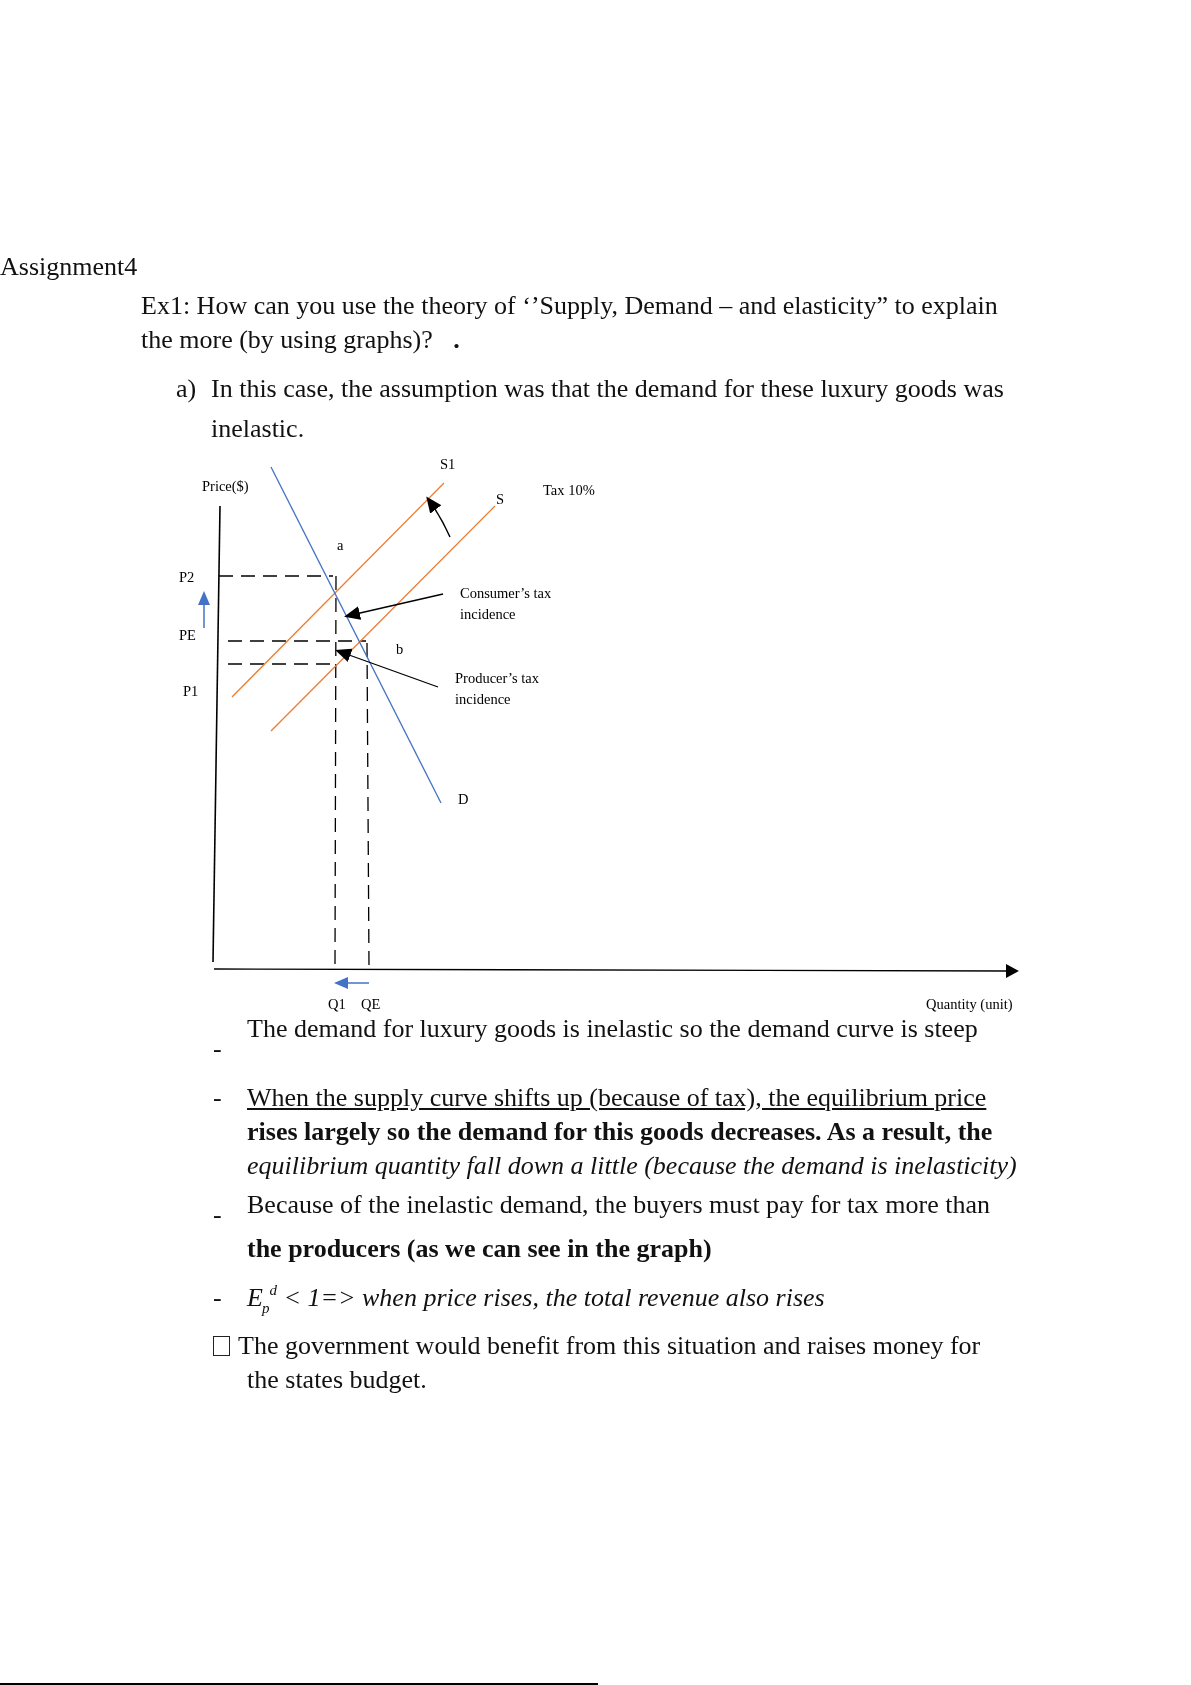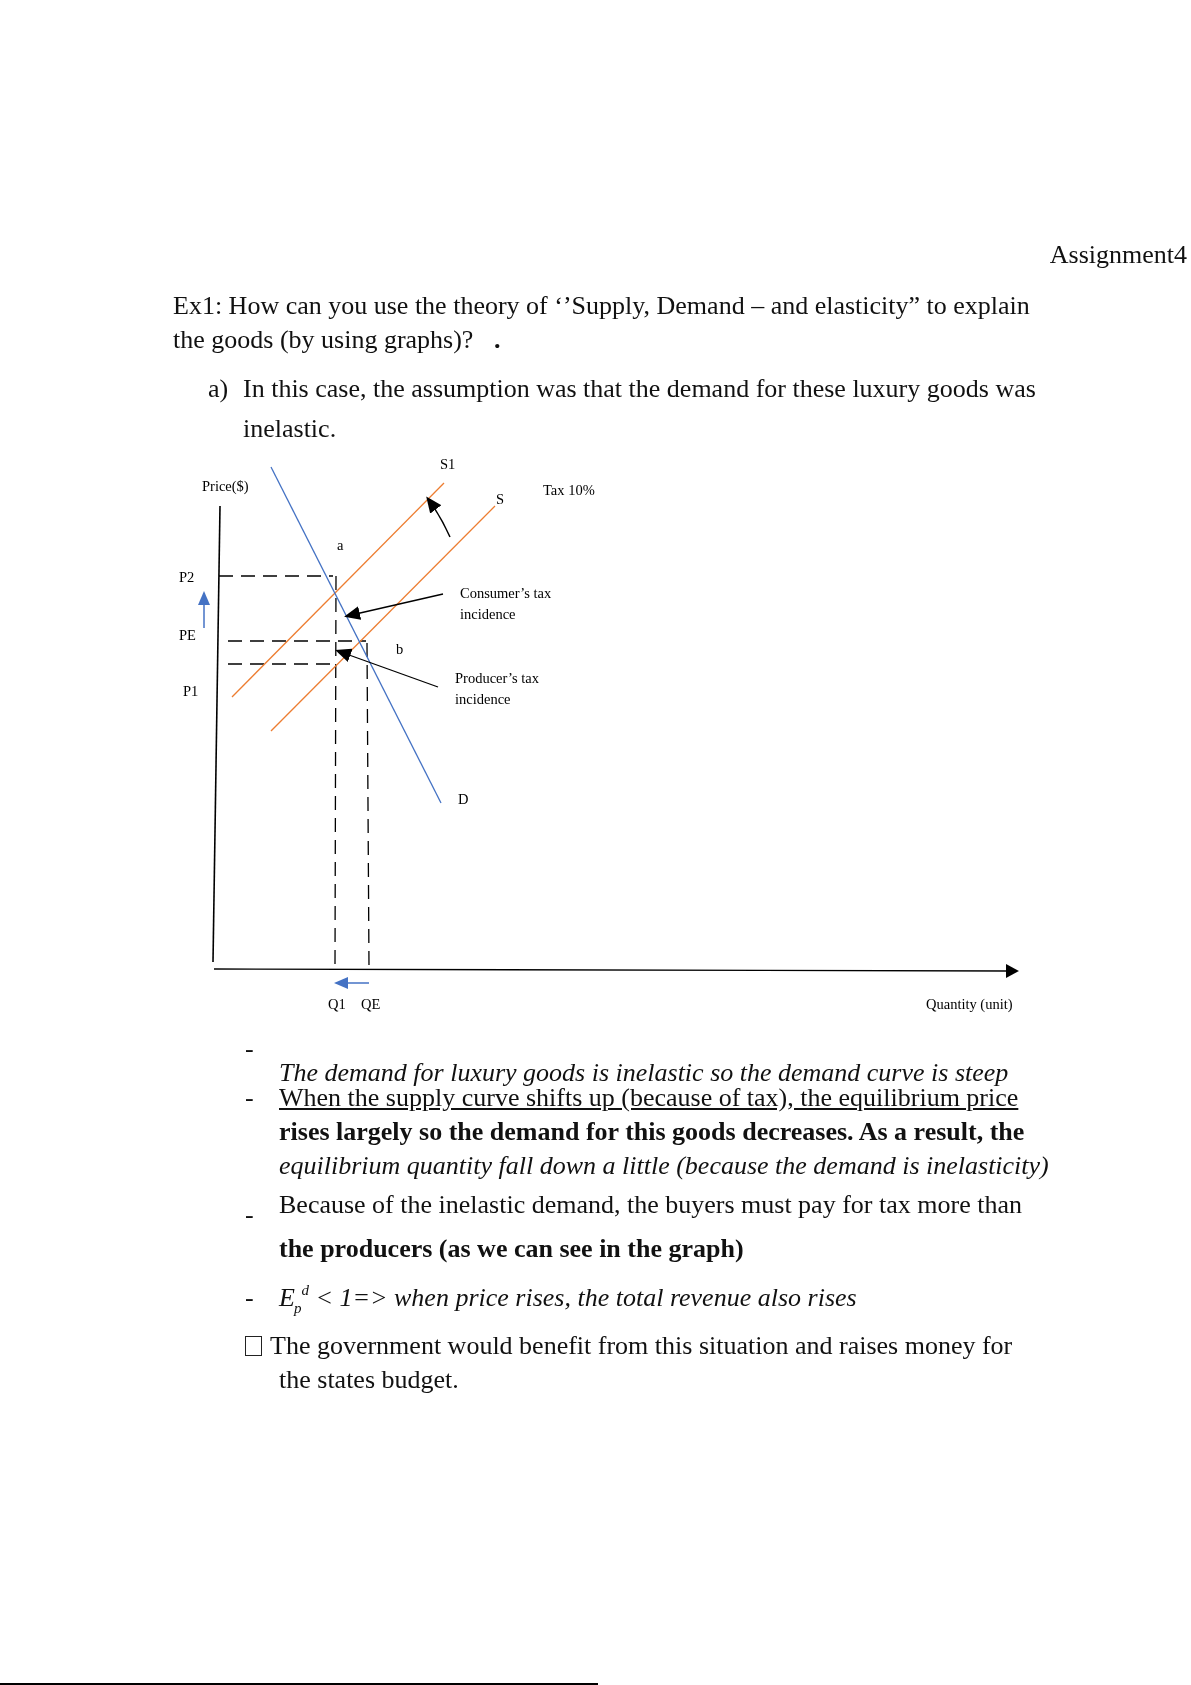--- a/index.html
+++ b/index.html
@@ -1,20 +1,20 @@
 <!DOCTYPE html>
 <html><head>
 <meta charset="utf-8">
 <style>
   html, body { margin: 0; padding: 0; background: #ffffff; }
   body { width: 1191px; height: 1685px; position: relative; overflow: hidden;
          font-family: "Liberation Serif", "DejaVu Serif", serif; color: #111; }
   .abs { position: absolute; white-space: nowrap; }
-  .title { left: 0; width: 1187px; top: 240px; text-align: right; font-size: 26px; }
-  .para { font-size: 26px; line-height: 34px; margin-left: 32px; }
+  .title { left: 0; width: 1187px; top: 252px; text-align: left; font-size: 26px; }
+  .para { font-size: 26px; line-height: 34px; }
   .ex1 { left: 141px; top: 289px; }
   .ex1-line2 { left: 141px; top: 323px; }
   .item-a-marker { left: 176px; top: 372px; }
   .item-a-text { left: 211px; top: 372px; }
   .item-a-text2 { left: 211px; top: 412px; }
   .graph { position: absolute; left: 0; top: 0; width: 1191px; height: 1685px; }
   .glabel { font-size: 14.5px; }
   .bullet-dash { left: 213px; }
   .bullet-text { left: 247px; }
   .sup { font-size: 15px; position: relative; top: -11px; }
@@ -22,21 +22,21 @@
   .box { display: inline-block; width: 15px; height: 18px; border: 1.3px solid #222; margin-right: 8px; position: relative; top: 2px; }
   .footer-rule { position: absolute; left: 0; top: 1683px; width: 598px; height: 2px; background: #000; }
 </style>
 </head>
 <body>
 
 <div class="abs title">Assignment4</div>
 
 <div class="abs para ex1">Ex1: How can you use the theory of ‘’Supply, Demand – and elasticity” to explain</div>
 <div class="abs para ex1-line2">
-  <span>the goods (by using graphs)?</span>
+  <span>the more (by using graphs)?</span>
   <span style="margin-left:14px;font-weight:bold;">.</span>
 </div>
 
 <div class="abs para item-a-marker">a)</div>
 <div class="abs para item-a-text">In this case, the assumption was that the demand for these luxury goods was</div>
 <div class="abs para item-a-text2">inelastic.</div>
 
 <svg class="graph" viewBox="0 0 1191 1685" xmlns="http://www.w3.org/2000/svg">
   <defs>
     <marker id="arrBlack" markerWidth="10" markerHeight="10" refX="8" refY="5" orient="auto" markerUnits="userSpaceOnUse">
@@ -88,21 +88,21 @@
   <text class="glabel" x="460" y="619" font-family="Liberation Serif, serif" font-size="14.5"><tspan>incidence</tspan></text>
   <text class="glabel" x="455" y="683" font-family="Liberation Serif, serif" font-size="14.5"><tspan>Producer’s tax</tspan></text>
   <text class="glabel" x="455" y="704" font-family="Liberation Serif, serif" font-size="14.5"><tspan>incidence</tspan></text>
   <text class="glabel" x="458" y="804" font-family="Liberation Serif, serif" font-size="14.5"><tspan>D</tspan></text>
   <text class="glabel" x="328" y="1009" font-family="Liberation Serif, serif" font-size="14.5"><tspan>Q1</tspan></text>
   <text class="glabel" x="361" y="1009" font-family="Liberation Serif, serif" font-size="14.5"><tspan>QE</tspan></text>
   <text class="glabel" x="926" y="1009" font-family="Liberation Serif, serif" font-size="14.5"><tspan>Quantity (unit)</tspan></text>
 </svg>
 
 <div class="abs para bullet-dash" style="top:1032px;">-</div>
-<div class="abs para bullet-text" style="top:1056px;font-style:italic;">The demand for luxury goods is inelastic so the demand curve is steep</div>
+<div class="abs para bullet-text" style="top:1012px;">The demand for luxury goods is inelastic so the demand curve is steep</div>
 
 <div class="abs para bullet-dash" style="top:1081px;">-</div>
 <div class="abs para bullet-text" style="top:1081px;text-decoration:underline;">When the supply curve shifts up (because of tax), the equilibrium price</div>
 <div class="abs para bullet-text" style="top:1115px;font-weight:bold;">rises largely so the demand for this goods decreases. As a result, the</div>
 <div class="abs para bullet-text" style="top:1149px;font-style:italic;">equilibrium quantity fall down a little (because the demand is inelasticity)</div>
 
 <div class="abs para bullet-dash" style="top:1198px;">-</div>
 <div class="abs para bullet-text" style="top:1188px;">Because of the inelastic demand, the buyers must pay for tax more than</div>
 <div class="abs para bullet-text" style="top:1232px;font-weight:bold;">the producers (as we can see in the graph)</div>
 

